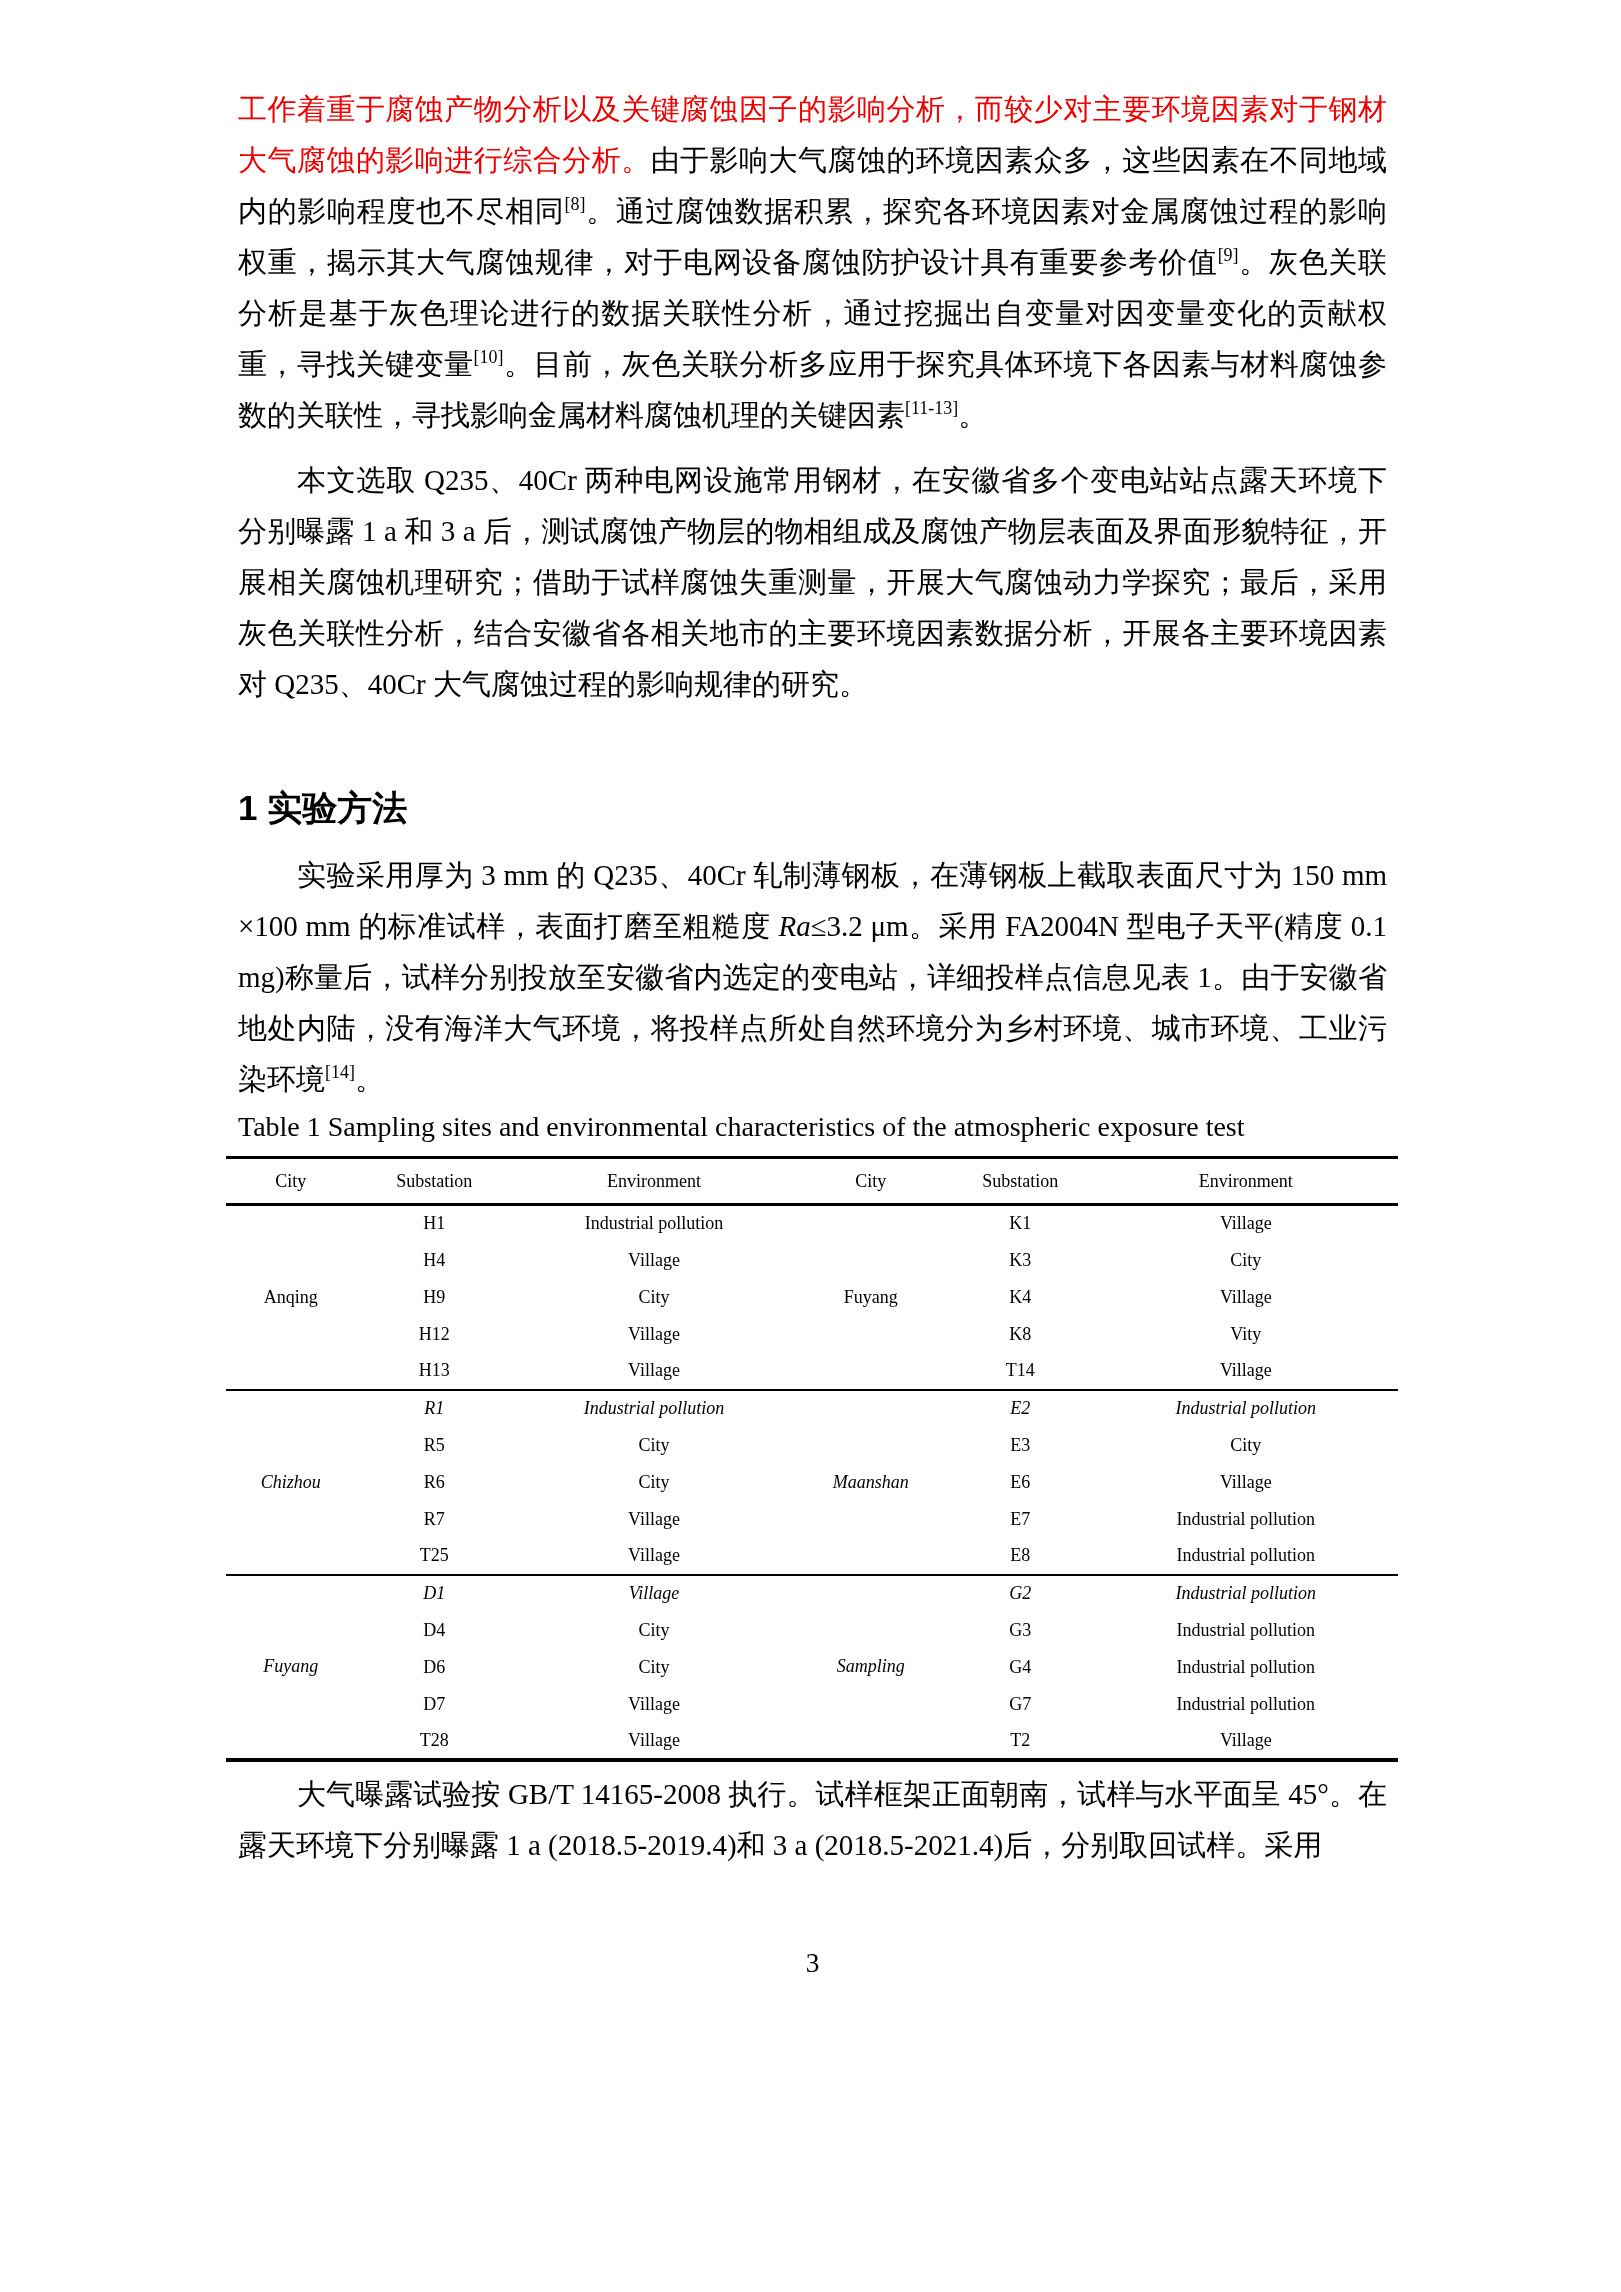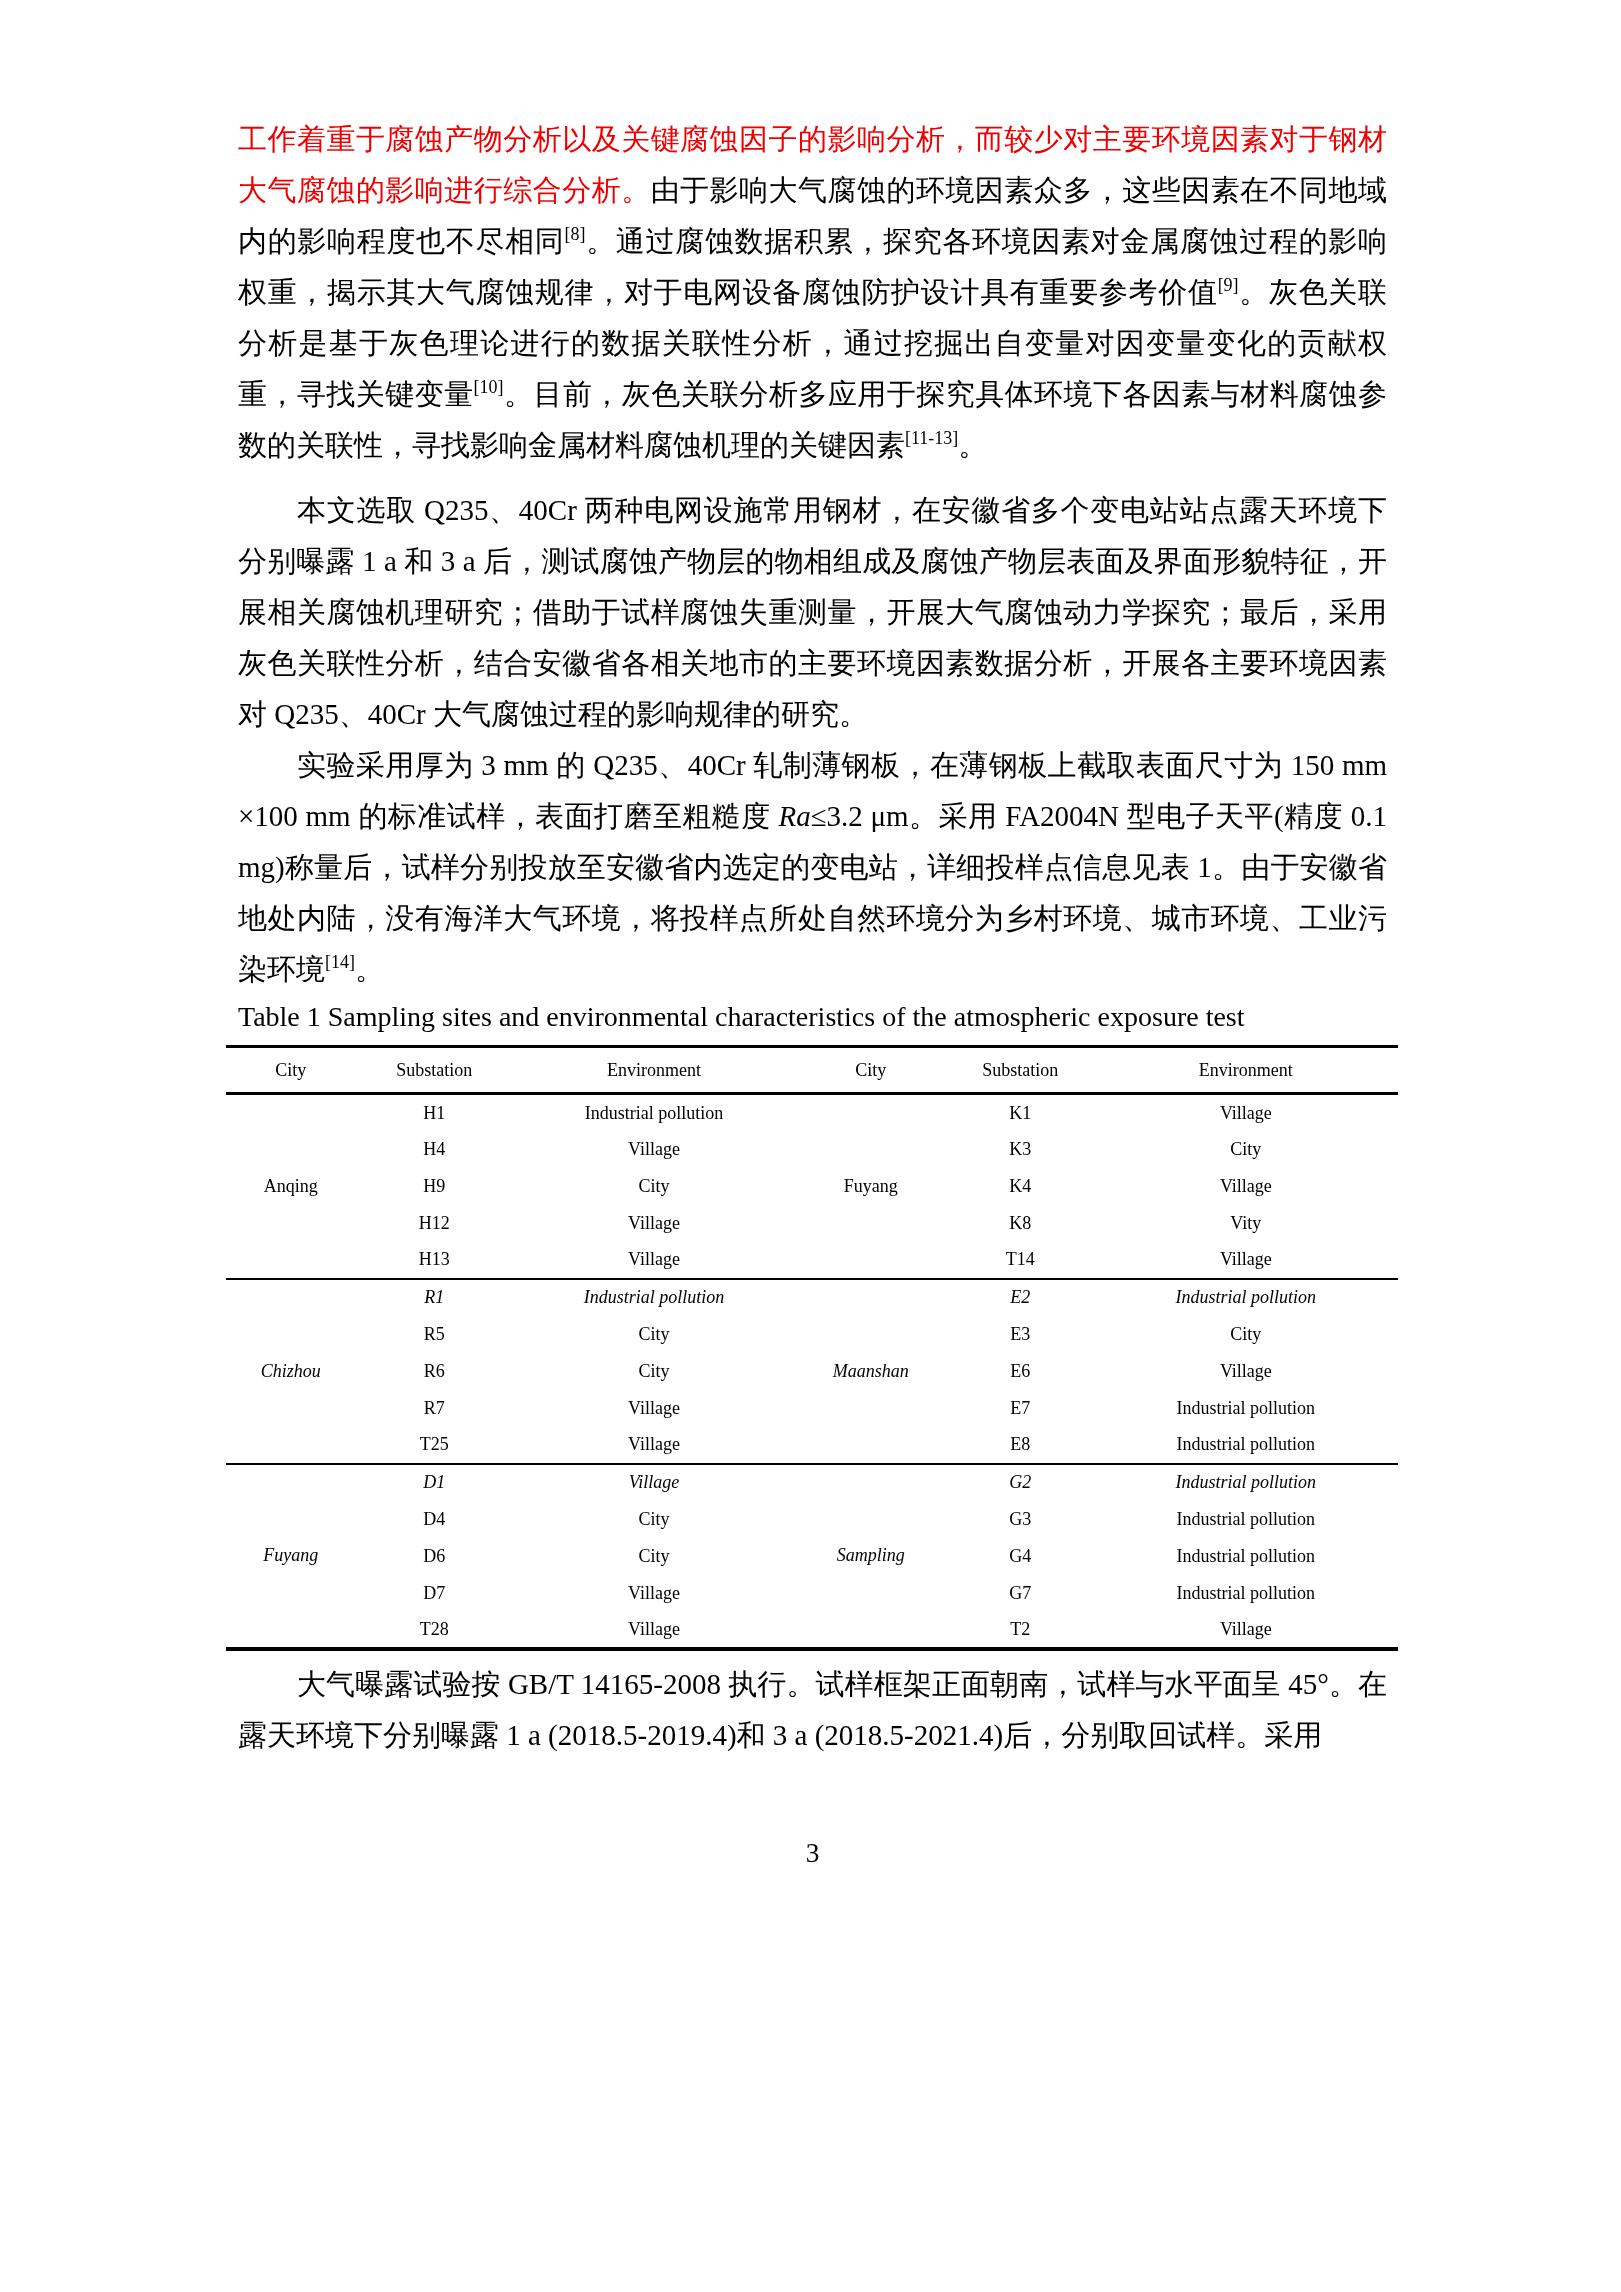--- a/index.html
+++ b/index.html
@@ -9,21 +9,21 @@
     height:2293px;
     background:#ffffff;
     overflow:hidden;
     font-family:"Liberation Serif","DejaVu Serif",serif;
     color:#000000;
   }
   .content{
     box-sizing:border-box;
     margin-left:238px;
     width:1149px;
-    padding-top:114px;
+    padding-top:84px;
   }
   p.body-text{
     margin:0;
     font-size:29px;
     line-height:51px;
     text-align:justify;
     word-break:break-all;
   }
   p.body-text.indent{text-indent:59px;}
   .p2{margin-top:13.7px !important;}
@@ -81,20 +81,21 @@
 </head>
 <body>
 
 <div class="page">
   <div class="content">
 
     <p class="body-text"><span style="color: rgb(238, 0, 0);">工作着重于腐蚀产物分析以及关键腐蚀因子的影响分析，而较少对主要环境因素对于钢材大气腐蚀的影响进行综合分析。</span><span>由于影响大气腐蚀的环境因素众多，这些因素在不同地域内的影响程度也不尽相同</span><sup>[8]</sup><span>。通过腐蚀数据积累，探究各环境因素对金属腐蚀过程的影响权重，揭示其大气腐蚀规律，对于电网设备腐蚀防护设计具有重要参考价值</span><sup>[9]</sup><span>。灰色关联分析是基于灰色理论进行的数据关联性分析，通过挖掘出自变量对因变量变化的贡献权重，寻找关键变量</span><sup>[10]</sup><span>。目前，灰色关联分析多应用于探究具体环境下各因素与材料腐蚀参数的关联性，寻找影响金属材料腐蚀机理的关键因素</span><sup>[11-13]</sup><span>。</span></p>
 
     <p class="body-text indent p2"><span>本文选取 Q235、40Cr 两种电网设施常用钢材，在安徽省多个变电站站点露天环境下分别曝露 1 a 和 3 a 后，测试腐蚀产物层的物相组成及腐蚀产物层表面及界面形貌特征，开展相关腐蚀机理研究；借助于试样腐蚀失重测量，开展大气腐蚀动力学探究；最后，采用灰色关联性分析，结合安徽省各相关地市的主要环境因素数据分析，开展各主要环境因素对 Q235、40Cr 大气腐蚀过程的影响规律的研究。</span></p>
 
+    <h2 class="heading">1 实验方法</h2>
 
     <p class="body-text indent"><span>实验采用厚为 3 mm 的 Q235、40Cr 轧制薄钢板，在薄钢板上截取表面尺寸为 150 mm×100 mm 的标准试样，表面打磨至粗糙度 </span><i>Ra</i><span>≤3.2 μm。采用 FA2004N 型电子天平(精度 0.1mg)称量后，试样分别投放至安徽省内选定的变电站，详细投样点信息见表 1。由于安徽省地处内陆，没有海洋大气环境，将投样点所处自然环境分为乡村环境、城市环境、工业污染环境</span><sup>[14]</sup><span>。</span></p>
 
     <div class="caption-en">Table 1 Sampling sites and environmental characteristics of the atmospheric exposure test</div>
 
     <table class="sampling-table">
       <colgroup>
         <col style="width:11%">
           <col style="width:13.5%">
           <col style="width:24%">

